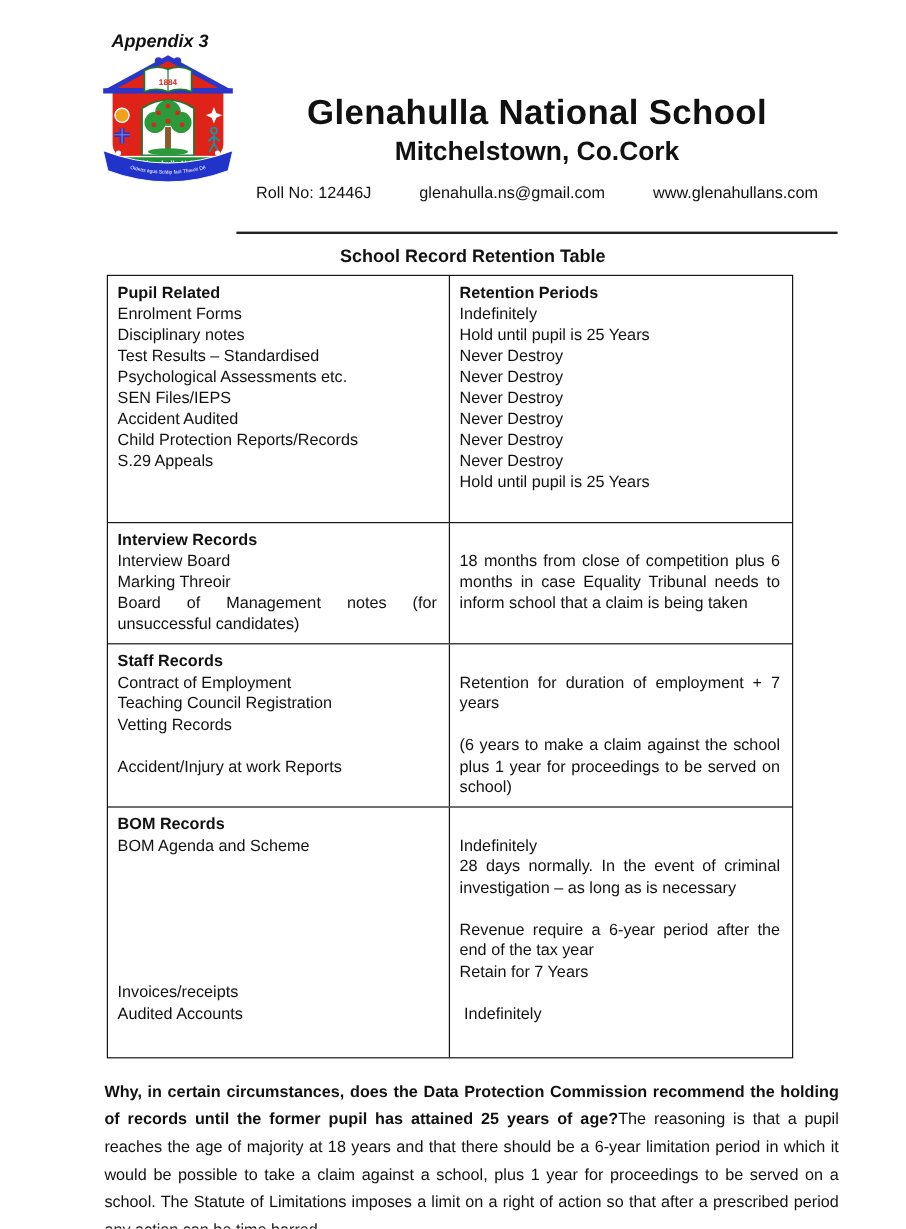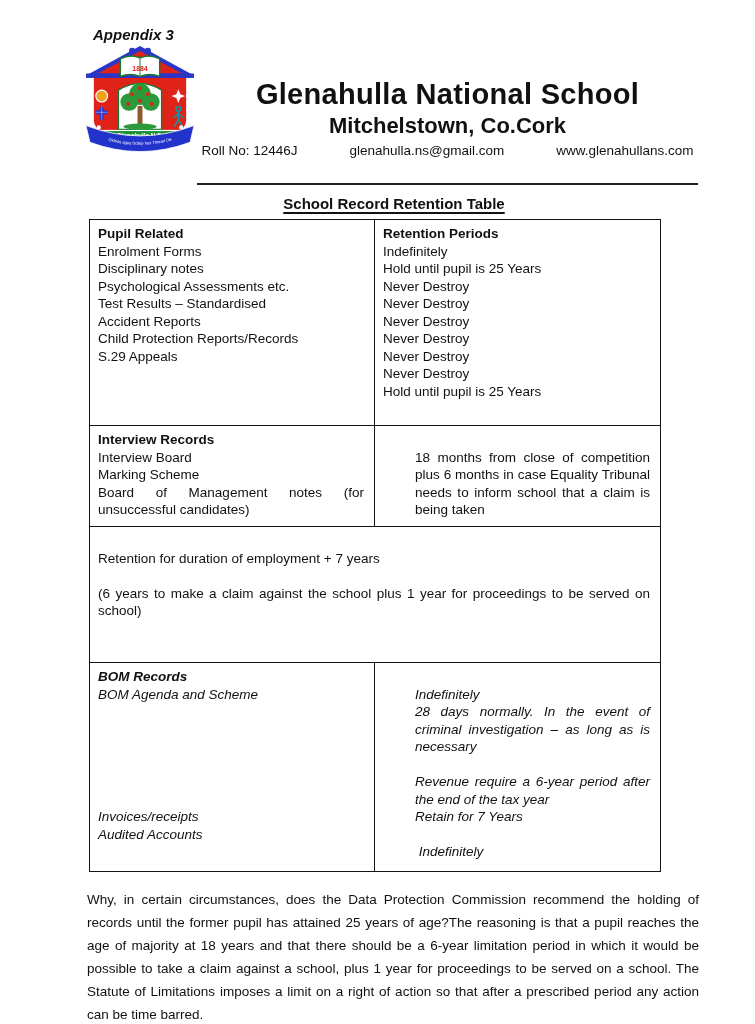--- a/index.html
+++ b/index.html
@@ -18,54 +18,54 @@
 
   .header-row {
     display: flex; align-items: flex-start;
     margin: 2px 57px 0 85px;
   }
   .crest { flex: 0 0 112px; }
   .header-text { flex: 1; text-align: center; padding-top: 4px; }
   .school-name { font-size: 29px; font-weight: bold; letter-spacing: 0.3px; line-height: 34px; margin-top: 28px; }
   .school-loc  { font-size: 22px; font-weight: bold; line-height: 26px; margin-top: 2px; }
   .contact-line {
-    display: flex; justify-content: center; column-gap: 52px;
-    font-size: 13.5px; line-height: 20px; margin-top: 2px; align-items: flex-end;
+    display: flex; justify-content: center; column-gap: 40px;
+    font-size: 13.5px; line-height: 20px; margin-top: 12px; align-items: flex-end;
   }
   .header-rule { border-top: 2px solid #222; margin-top: 22px; width: 100%; }
 
   .table-title {
     width: 612px; margin: 10px 0 0 88px;
     text-align: center; font-size: 15px; font-weight: bold;
-    text-decoration: underline; text-decoration-thickness: 2px; text-underline-offset: 3px;
+    text-decoration-thickness: 2px; text-underline-offset: 3px;
   }
 
   .rtable {
     width: 572px; margin: 7px 0 0 89px;
     border: 1.6px solid #151515;
   }
   .trow { display: flex; }
-  .trow + .trow { border-top: 1.6px solid #151515; gap: 32px; }
+  .trow + .trow { border-top: 1.6px solid #151515; }
   .trow:nth-child(1) { min-height: 205px; }
   .trow:nth-child(2) { min-height: 101px; }
   .trow:nth-child(3) { min-height: 136px; }
-  .trow:nth-child(4) { min-height: 209px; font-style: italic; }
+  .trow:nth-child(4) { min-height: 209px; }
   .tcell { font-size: 13.5px; line-height: 17.5px; padding: 5px 10px 4px 8px; }
   .tcell.left  { flex: 0 0 50%; border-right: 1.6px solid #151515; }
   .tcell.right { flex: 1; }
   .tcell .line { white-space: pre-wrap; }
   .tcell .bold { font-weight: bold; }
   .tcell .para { text-align: justify; }
 
   .footer-para {
     width: 612px; margin: 16px 0 0 87px;
     font-size: 13.5px; line-height: 23px;
     text-align: justify;
   }
-  .footer-para .q { font-weight: normal; }
+  .footer-para .q { font-weight: bold; }
 
   svg .motto-text { font-family: "Liberation Sans", sans-serif; }
 </style>
 </head>
 <body>
 
 <div class="page">
 
   <div class="appendix">Appendix 3</div>
 
@@ -133,52 +133,61 @@
   </div>
 
   <div class="table-title">School Record Retention Table</div>
 
   <div class="rtable">
       <div class="trow">
         <div class="tcell left">
           <div class="line bold">Pupil Related</div>
           <div class="line">Enrolment Forms</div>
           <div class="line">Disciplinary notes</div>
+          <div class="line">Test Results – Standardised</div>
           <div class="line">Psychological Assessments etc.</div>
-          <div class="line">Test Results – Standardised</div>
-          <div class="line">Accident Reports</div>
+          <div class="line">SEN Files/IEPS</div>
+          <div class="line">Accident Audited</div>
           <div class="line">Child Protection Reports/Records</div>
           <div class="line">S.29 Appeals</div>
         </div>
         <div class="tcell right">
           <div class="line bold">Retention Periods</div>
           <div class="line">Indefinitely</div>
           <div class="line">Hold until pupil is 25 Years</div>
           <div class="line">Never Destroy</div>
           <div class="line">Never Destroy</div>
           <div class="line">Never Destroy</div>
           <div class="line">Never Destroy</div>
           <div class="line">Never Destroy</div>
           <div class="line">Never Destroy</div>
           <div class="line">Hold until pupil is 25 Years</div>
         </div>
       </div>
       <div class="trow">
         <div class="tcell left">
           <div class="line bold">Interview Records</div>
           <div class="line">Interview Board</div>
-          <div class="line">Marking Scheme</div>
+          <div class="line">Marking Threoir</div>
           <div class="para">Board of Management notes (for unsuccessful candidates)</div>
         </div>
         <div class="tcell right">
           <div class="gap" style="height: 17.5px;"></div>
           <div class="para">18 months from close of competition plus 6 months in case Equality Tribunal needs to inform school that a claim is being taken</div>
         </div>
       </div>
       <div class="trow">
+        <div class="tcell left">
+          <div class="line bold">Staff Records</div>
+          <div class="line">Contract of Employment</div>
+          <div class="line">Teaching Council Registration</div>
+          <div class="line">Vetting Records</div>
+          <div class="gap" style="height: 17.5px;"></div>
+          <div class="line">Accident/Injury at work Reports</div>
+        </div>
         <div class="tcell right">
           <div class="gap" style="height: 17.5px;"></div>
           <div class="para">Retention for duration of employment + 7 years</div>
           <div class="gap" style="height: 17.5px;"></div>
           <div class="para">(6 years to make a claim against the school plus 1 year for proceedings to be served on school)</div>
         </div>
       </div>
       <div class="trow">
         <div class="tcell left">
           <div class="line bold">BOM Records</div>

